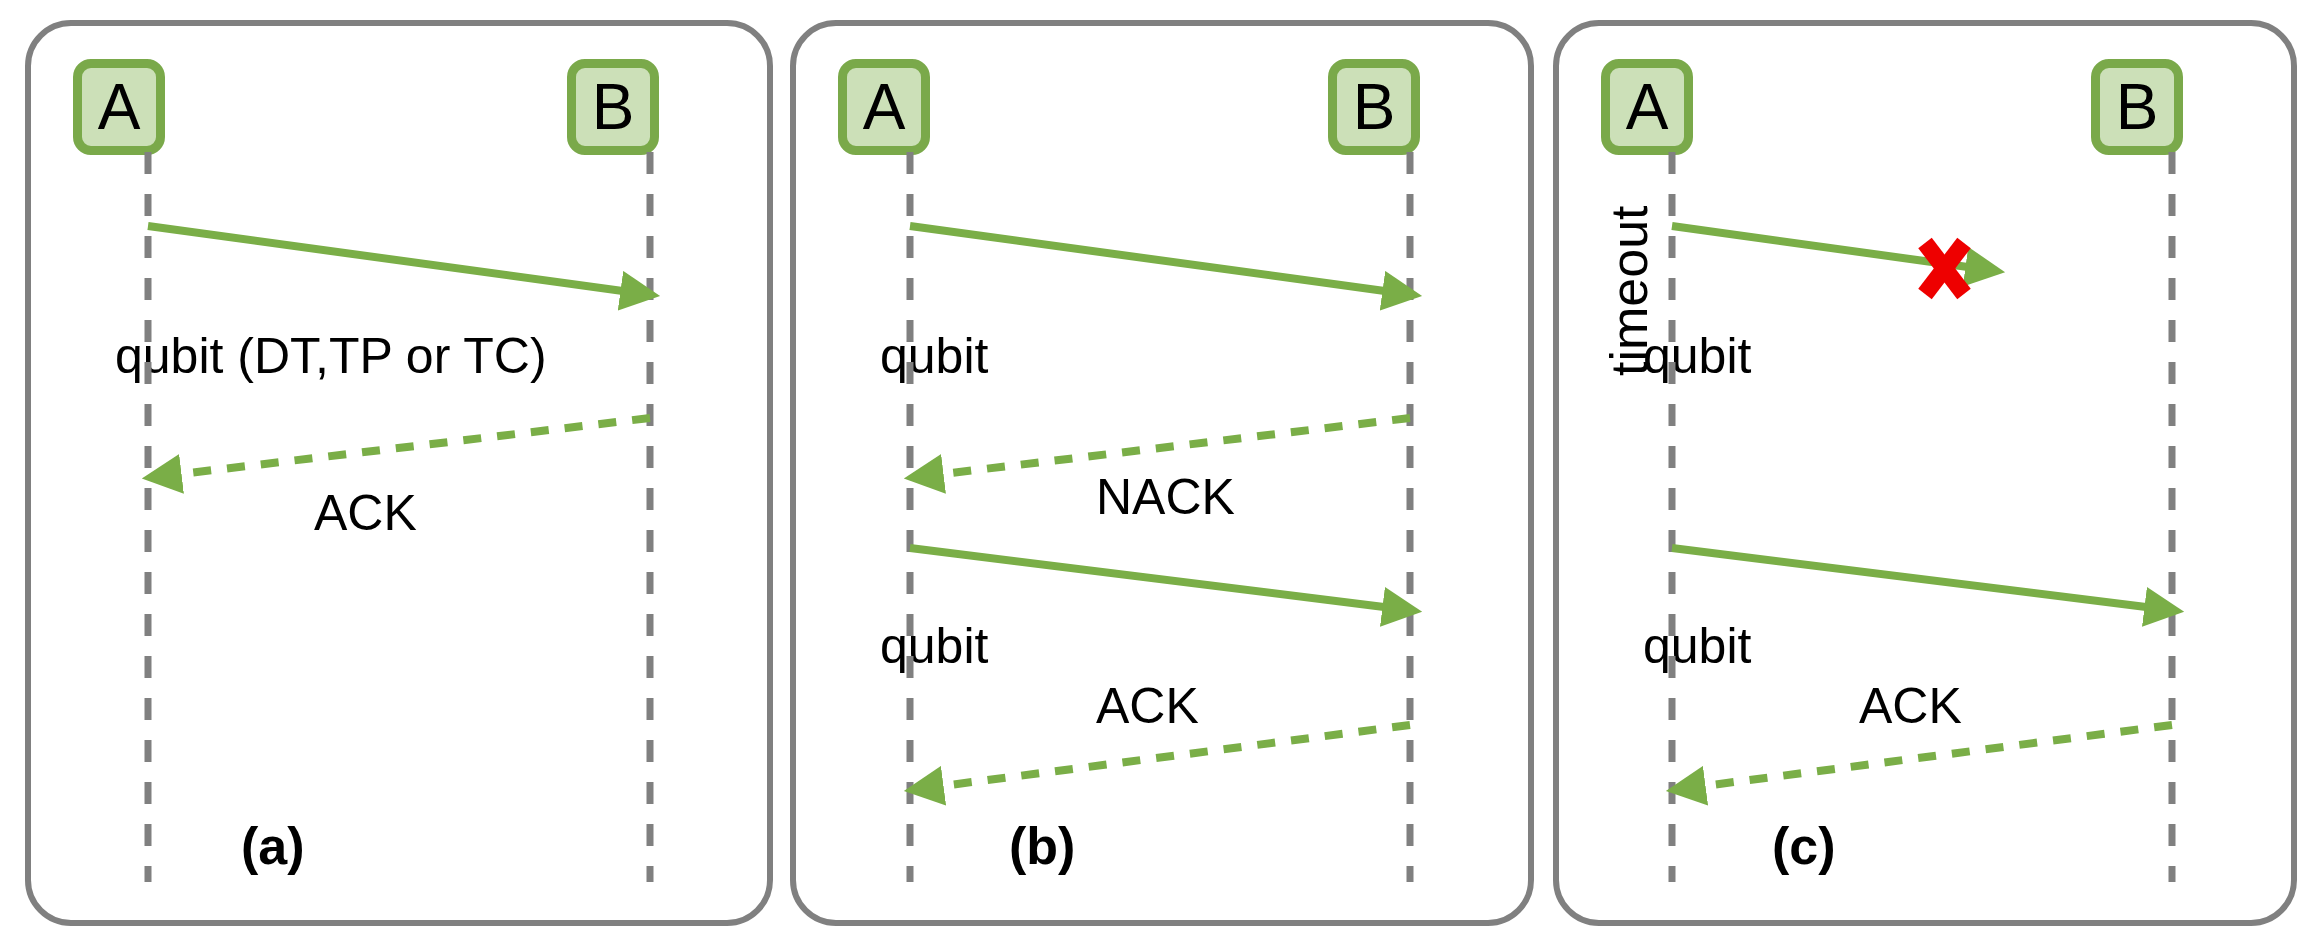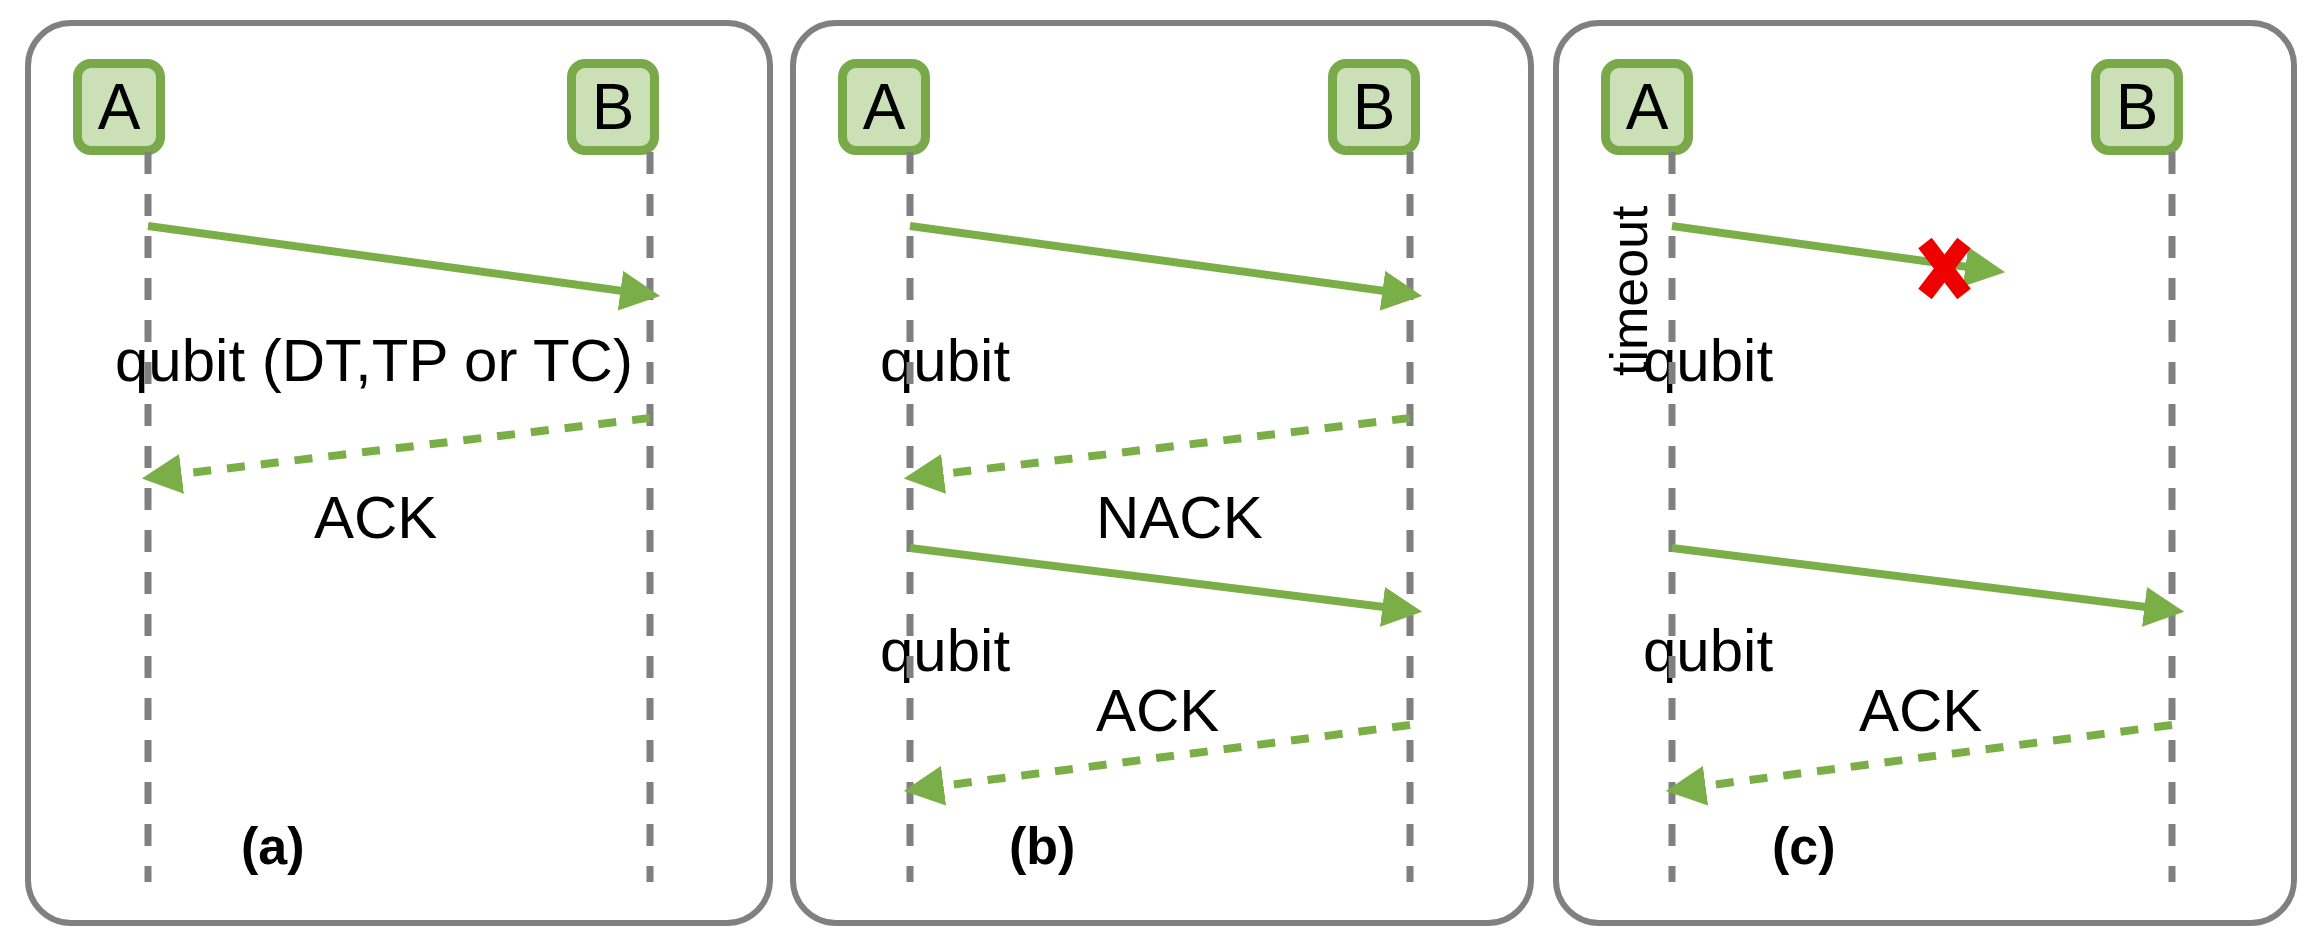--- a/index.html
+++ b/index.html
@@ -32,21 +32,21 @@
   }
 
   .panel-label{
     position:absolute;
     font-size:52px;font-weight:bold;color:#000000;
     white-space:nowrap;
   }
 
   .msg-label{
     position:absolute;
-    font-size:60px;color:#000000;
+    font-size:50px;color:#000000;
     white-space:nowrap;
     line-height:1;
   }
 
   .timeout-label{
     position:absolute;
     font-size:52px;color:#000000;
     white-space:nowrap;
     transform-origin:0 0;
     transform:rotate(-90deg);
@@ -76,21 +76,21 @@
   </div>
 
   <div class="panel" id="panel-b">
     <div class="node-box" style="left:42px;top:33px;">
       <span>A</span>
     </div>
     <div class="node-box" style="left:532px;top:33px;">
       <span>B</span>
     </div>
     <div class="msg-label" style="left:84px;top:305px;">qubit</div>
-    <div class="msg-label" style="left:300px;top:462px;">NACK</div>
+    <div class="msg-label" style="left:300px;top:446px;">NACK</div>
     <div class="msg-label" style="left:84px;top:595px;">qubit</div>
     <div class="msg-label" style="left:300px;top:655px;">ACK</div>
     <div class="panel-label" style="left:213px;top:790px;">(b)</div>
   </div>
 
   <div class="panel" id="panel-c">
     <div class="node-box" style="left:42px;top:33px;">
       <span>A</span>
     </div>
     <div class="node-box" style="left:532px;top:33px;">

